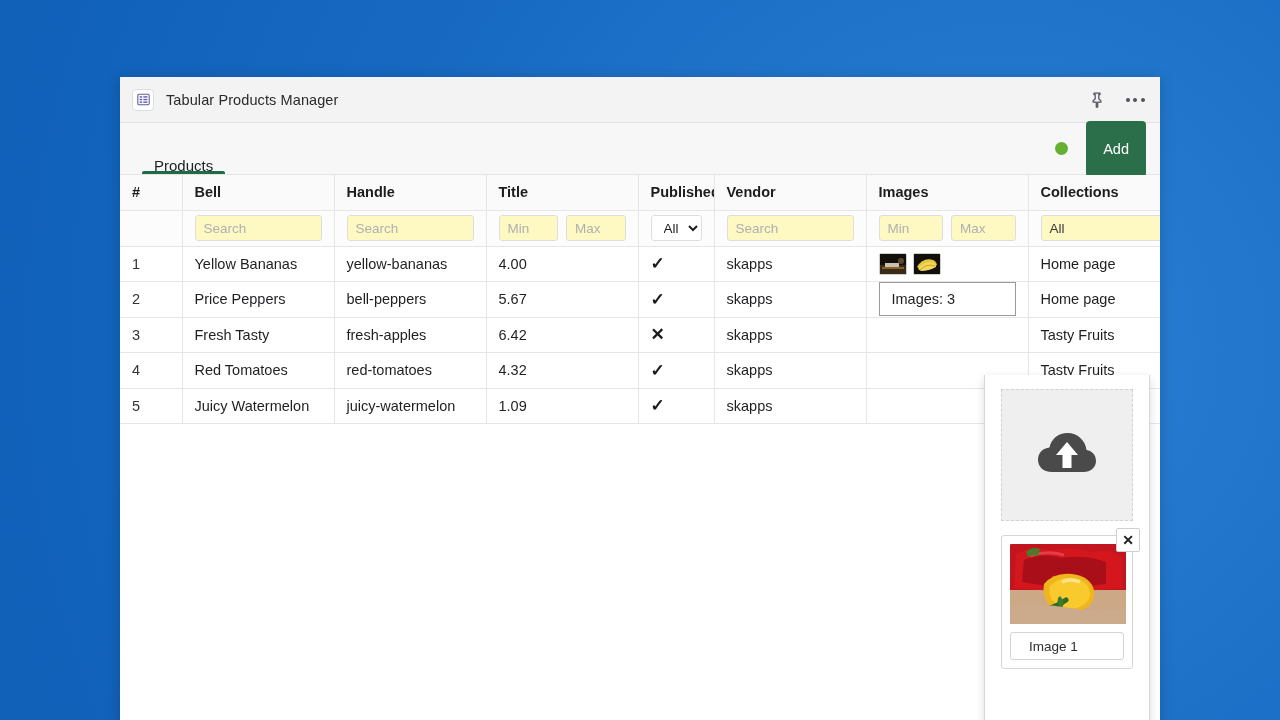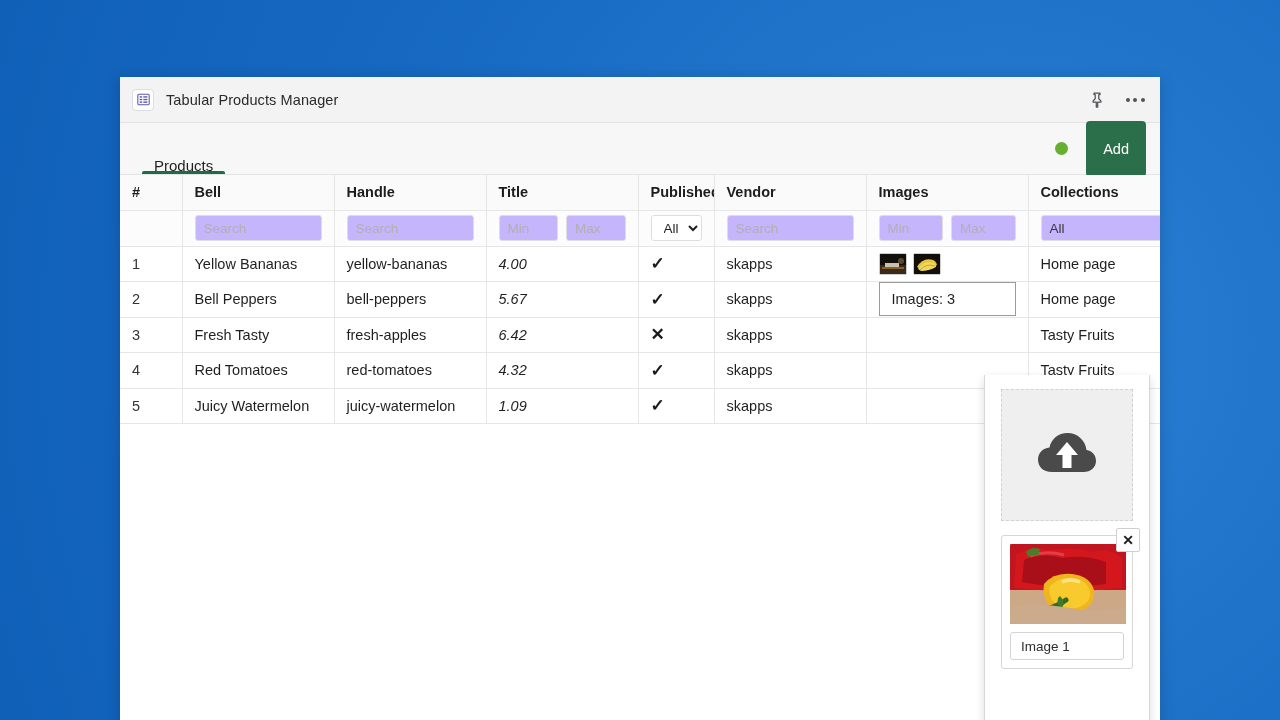--- a/index.html
+++ b/index.html
@@ -146,30 +146,30 @@
   .col-num   { width: 62px; }
   .col-title { width: 152px; }
   .col-handle{ width: 152px; }
   .col-price { width: 152px; }
   .col-pub   { width: 76px; }
   .col-vendor{ width: 152px; }
   .col-images{ width: 162px; }
   .col-coll  { width: 192px; }
 
   td.num { color: #333; }
-  td.price { text-align: right; font-style: italic; }
+  td.price { text-align: right; }
   td.pub { text-align: center; padding: 0; }
 
   .inp {
     width: 100%;
     box-sizing: border-box;
     height: 26px;
     border: 1px solid #dedede;
     border-radius: 3px;
-    background: #c4b5fd;
+    background: #fef9c3;
     font-size: 13.5px;
     color: #3a3a3a;
     padding: 0 8px;
     font-family: "Liberation Sans", sans-serif;
     outline: none;
   }
   .inp::placeholder { color: #b0b0b0; }
   .pair { display: flex; gap: 8px; align-items: flex-end; }
   .pair .inp { width: 50%; }
   .sel {
@@ -258,21 +258,21 @@
     display: block;
     background: #b43;
   }
   .img-card .photo svg { display: block; width: 100%; height: 100%; }
   .img-card .caption {
     margin-top: 8px;
     height: 28px;
     border: 1px solid #d4d4d4;
     border-radius: 3px;
     display: flex; align-items: center;
-    padding: 0 10px;
+    padding: 0 18px;
     font-size: 13.5px;
     color: #2e2e2e;
     box-sizing: border-box;
   }
   .del-btn {
     position: absolute;
     right: -8px; top: -8px;
     width: 22px; height: 22px;
     background: #ffffff;
     border: 1px solid #cfcfcf;
@@ -418,21 +418,21 @@
                   <path d="M6 16 Q12 9 21 12" stroke="#c9a422" stroke-width="1" fill="none"></path>
                 </svg>
               </span>
             </span>
           </td>
           <td>Home page</td>
         </tr>
 
         <tr class="data-row">
           <td class="num">2</td>
-          <td>Bell Peppers</td>
+          <td>Price Peppers</td>
           <td>bell-peppers</td>
           <td class="price">5.67</td>
           <td class="pub">
             <span class="mark">✓</span>
           </td>
           <td>skapps</td>
           <td class="editing">
             <span class="cell-editor">Images: 3</span>
           </td>
           <td>Home page</td>

